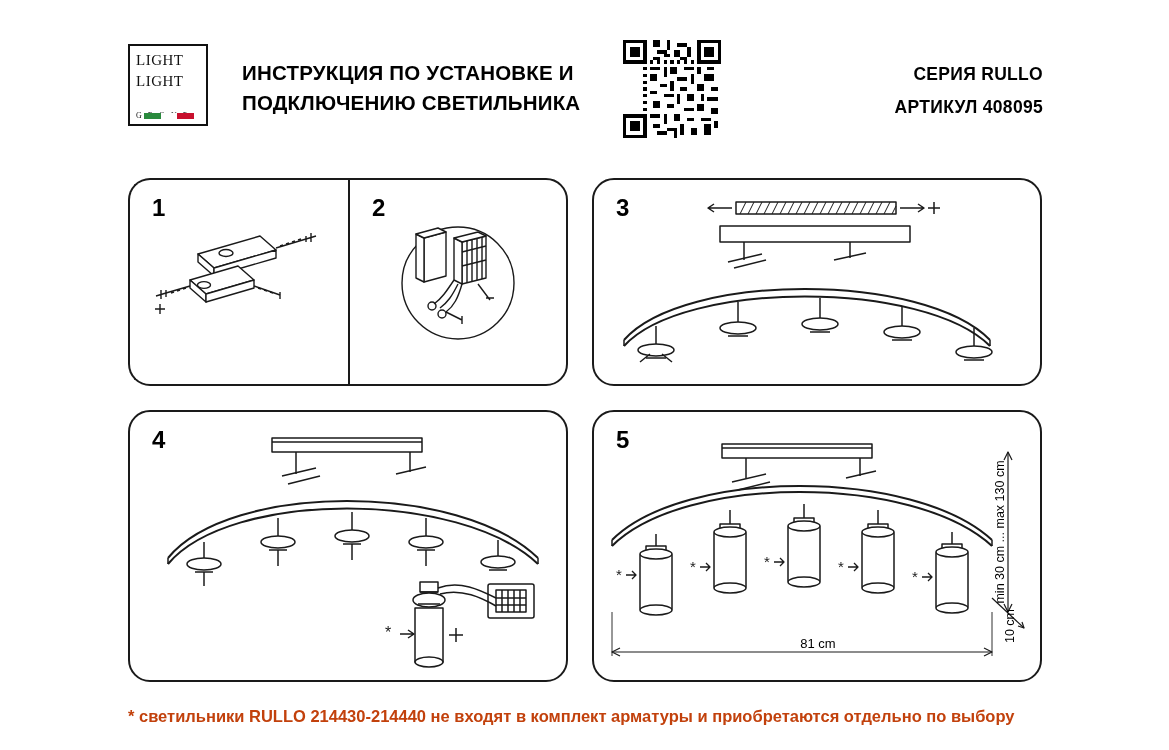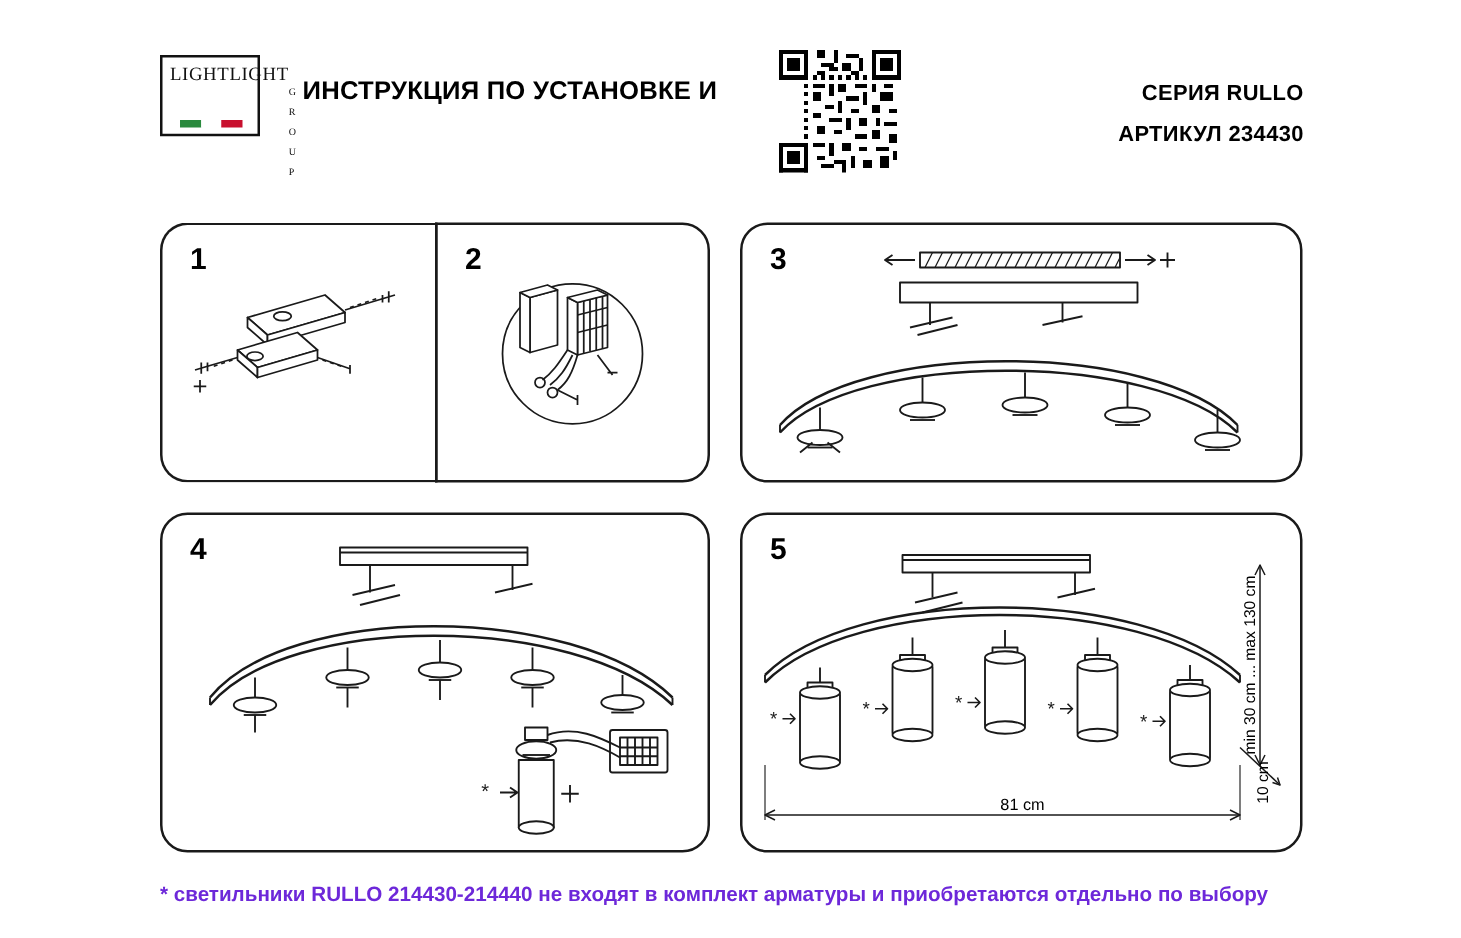--- a/index.html
+++ b/index.html
@@ -27,27 +27,27 @@
     position: absolute;
     left: 128px;
     top: 40px;
     width: 915px;
     height: 90px;
   }
   .logo-box {
     position: absolute;
     left: 0; top: 4px;
     width: 80px;
-    height: 65px;
+    height: 82px;
     border: 2px solid #111;
     box-sizing: border-box;
     display: flex;
-    flex-direction: row;
+    flex-direction: column;
     align-items: flex-start;
-    justify-content: flex-start;
+    justify-content: space-between;
     padding: 6px 0 0 6px;
   }
   .logo-line {
     font-family: "Liberation Serif", serif;
     font-size: 15px;
     line-height: 16px;
     letter-spacing: 0.5px;
     color: #111;
   }
   .logo-line.small {
@@ -139,21 +139,21 @@
 
   
   .footnote {
     position: absolute;
     left: 128px;
     top: 705px;
     width: 930px;
     font-size: 16.5px;
     font-weight: bold;
     line-height: 22px;
-    color: #6d28d9;
+    color: #c2410c;
   }
 </style>
 </head>
 <body>
 
 <div class="page">
 
   <div class="header">
 
     <div class="logo-box">
@@ -162,20 +162,21 @@
       <div class="logo-line small">G R O U P</div>
       <div class="logo-flag">
         <i class="flag-g"></i>
           <i class="flag-w"></i>
           <i class="flag-r"></i>
       </div>
     </div>
 
     <div class="title">
       <div>ИНСТРУКЦИЯ ПО УСТАНОВКЕ И</div>
+      <div>ПОДКЛЮЧЕНИЮ СВЕТИЛЬНИКА</div>
     </div>
 
     <div class="qr">
       <svg width="98" height="98" viewBox="0 0 29 29" shape-rendering="crispEdges">
         <rect width="29" height="29" fill="#fff"></rect>
         <g fill="#000">
 
           <rect x="0" y="0" width="7" height="1"></rect>
             <rect x="0" y="6" width="7" height="1"></rect>
           <rect x="0" y="0" width="1" height="7"></rect>
@@ -256,21 +257,21 @@
           <rect x="24" y="25" width="2" height="3"></rect>
             <rect x="27" y="24" width="1" height="2"></rect>
           <rect x="10" y="27" width="3" height="1"></rect>
             <rect x="15" y="27" width="1" height="2"></rect>
         </g>
       </svg>
     </div>
 
     <div class="right-block">
       <div>СЕРИЯ RULLO</div>
-      <div>АРТИКУЛ 234430</div>
+      <div>АРТИКУЛ 408095</div>
     </div>
   </div>
 
   <div class="panel panel-1">
     <div class="num">1</div>
     <svg class="art" width="220" height="208" viewBox="0 0 220 208">
       <g fill="none" stroke="#1a1a1a" stroke-width="1.4" stroke-linejoin="round">
 
         <path d="M68 74 L130 56 L146 70 L84 88 Z" fill="#fff"></path>
         <path d="M68 74 L68 82 L84 96 L84 88 Z" fill="#fff"></path>

